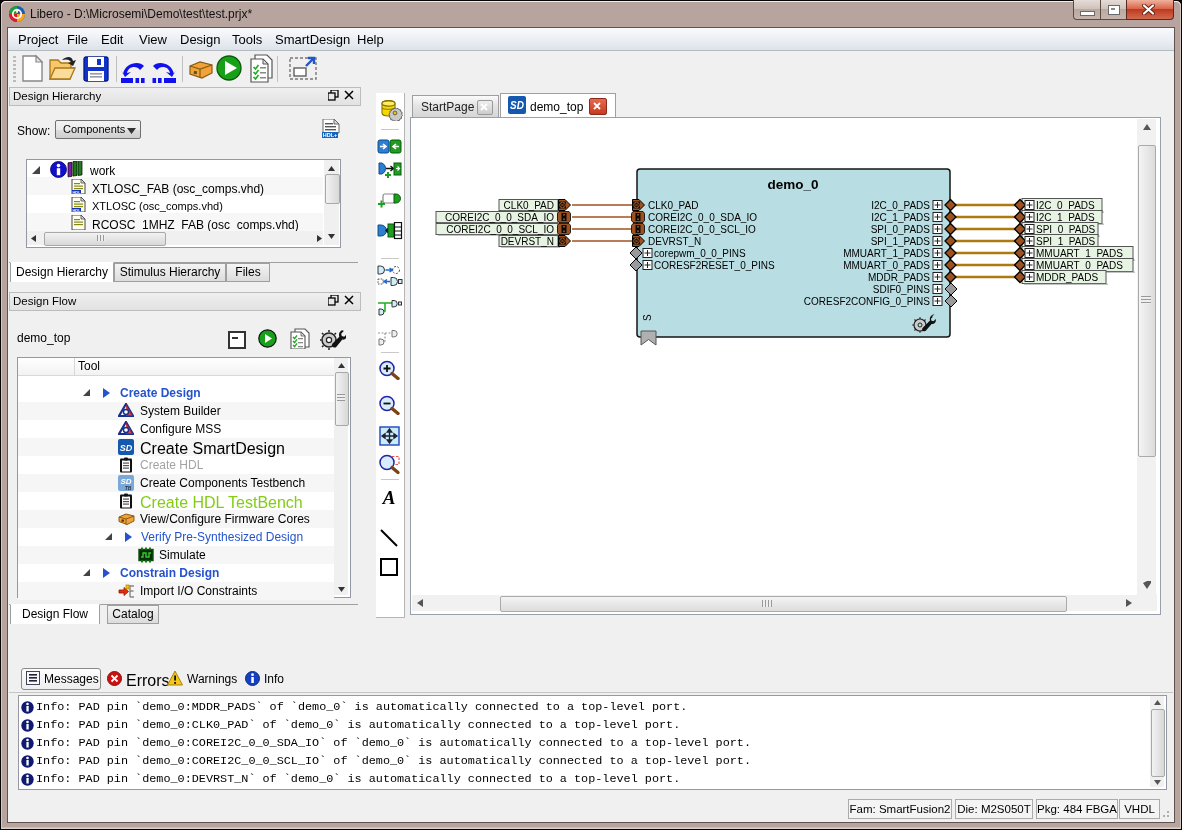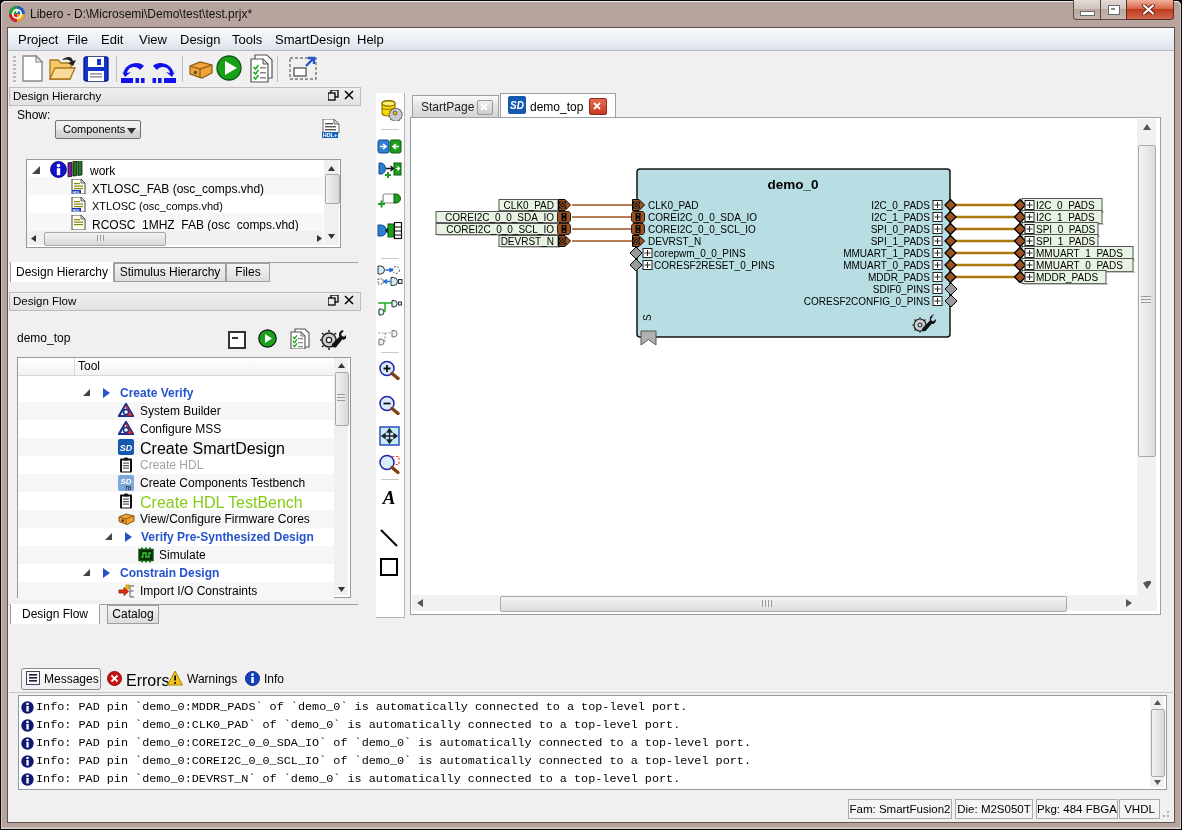--- a/index.html
+++ b/index.html
@@ -133,21 +133,21 @@
 </svg>
 <div id="client"></div>
 
 
 <div class="ptitle" style="left:9px;top:87px;width:347px">Design Hierarchy</div>
 <svg class="abs" style="left:328px;top:90px" width="26" height="11" viewBox="0 0 26 11">
  <rect x="3" y="0" width="7" height="7" fill="none" stroke="#000" stroke-width="1.3"></rect>
       <rect x="0" y="3" width="7" height="7" fill="#e8e8e8" stroke="#000" stroke-width="1.3"></rect>
  <path d="M17 1 l8 8 m0 -8 l-8 8" stroke="#000" stroke-width="1.5"></path>
 </svg>
-<div class="abs" style="left:17px;top:108px;font-size:12px">Show:</div>
+<div class="abs" style="left:17px;top:124px;font-size:12px">Show:</div>
 <div class="abs" style="left:55px;top:120px;width:86px;height:19px;border:1px solid #707070;border-radius:2px;background:linear-gradient(#f2f2f2,#ebebeb 50%,#dddddd 50%,#cfcfcf);padding-left:7px;box-sizing:border-box;font-size:11px;line-height:17px">Components</div>
 <svg class="abs" style="left:127px;top:128px" width="9" height="6" viewBox="0 0 9 6">
       <path d="M0 0 h9 l-4.5 6 z" fill="#333"></path>
     </svg>
 
 <svg class="abs" style="left:322px;top:119px" width="18" height="19" viewBox="0 0 18 19">
  <path d="M1 0 h11 l5 5 v9 h-16 z" fill="#fff" stroke="#666" stroke-width="1"></path>
  <path d="M12 0 l5 5 h-5 z" fill="#cfe0f0" stroke="#666" stroke-width="1"></path>
  <rect x="3" y="4" width="8" height="1.4" fill="#555"></rect>
       <rect x="3" y="7" width="11" height="1.4" fill="#555"></rect>
@@ -266,21 +266,21 @@
 <div class="abs" style="left:18px;top:358px;width:316px;height:17px;background:linear-gradient(#ffffff,#f2f2f2);border-bottom:1px solid #d8d8d8"></div>
 <div class="abs" style="left:78px;top:359px;font-size:12px">Tool</div>
 <div class="abs" style="left:74px;top:358px;width:1px;height:17px;background:#d8d8d8"></div>
 <div id="dfrows"></div>
 <svg class="abs" style="left:83px;top:389px" width="8" height="8" viewBox="0 0 8 8">
       <path d="M7 0 v7 h-7 z" fill="#444"></path>
     </svg>
 <svg class="abs" style="left:103px;top:388px" width="7" height="10" viewBox="0 0 7 10">
       <path d="M0 0 l7 5 -7 5 z" fill="#2553cc"></path>
     </svg>
-<div class="abs" style="left:120px;top:386px;font-size:12px;font-weight:bold;color:#2553cc">Create Verify</div>
+<div class="abs" style="left:120px;top:386px;font-size:12px;font-weight:bold;color:#2553cc">Create Design</div>
 <div class="abs" style="left:18px;top:402px;width:316px;height:18px;background:#f6f6f6"></div>
 <svg class="abs" style="left:118px;top:403px" width="16" height="16" viewBox="0 0 16 16">
       <path d="M8 1 L15 13 L1 13 Z" fill="none" stroke="#1a2f8a" stroke-width="2.2"></path>
       <path d="M8 1 L15 13 L8 13 Z" fill="#cc2222" stroke="none" opacity="0.8"></path>
       <circle cx="8" cy="9" r="2.5" fill="#fff" stroke="#1a2f8a" stroke-width="1.4"></circle>
     </svg>
 <div class="abs" style="left:140px;top:404px;font-size:12px;color:#000">System Builder</div>
 <svg class="abs" style="left:118px;top:421px" width="16" height="16" viewBox="0 0 16 16">
       <path d="M8 1 L15 13 L1 13 Z" fill="none" stroke="#1a2f8a" stroke-width="2.2"></path>
       <path d="M8 1 L15 13 L8 13 Z" fill="#cc2222" stroke="none" opacity="0.8"></path>
@@ -325,21 +325,21 @@
       <path d="M8 8 l0 5.5" fill="none" stroke="#8a5a10" stroke-width="1"></path>
       <rect x="3.5" y="8.5" width="2.4" height="2.4" fill="#553311" transform="rotate(12 4.7 9.7)"></rect>
     </svg>
 <div class="abs" style="left:140px;top:512px;font-size:12px;color:#000">View/Configure Firmware Cores</div>
 <svg class="abs" style="left:105px;top:533px" width="8" height="8" viewBox="0 0 8 8">
       <path d="M7 0 v7 h-7 z" fill="#444"></path>
     </svg>
 <svg class="abs" style="left:125px;top:532px" width="7" height="10" viewBox="0 0 7 10">
       <path d="M0 0 l7 5 -7 5 z" fill="#2553cc"></path>
     </svg>
-<div class="abs" style="left:141px;top:530px;font-size:12px;font-weight:bold;color:#2553cc">Verify Pre-Synthesized Design</div>
+<div class="abs" style="left:141px;top:530px;font-size:12px;font-weight:normal;color:#2553cc">Verify Pre-Synthesized Design</div>
 <div class="abs" style="left:18px;top:546px;width:316px;height:18px;background:#f6f6f6"></div>
 <svg class="abs" style="left:138px;top:547px" width="16" height="16" viewBox="0 0 16 16">
       <rect x="1" y="2.5" width="14" height="11" fill="#0a2a0a" stroke="#0a510a" stroke-width="1.4"></rect>
       <path d="M3 10 h2 v-4 h3 v4 h3 v-4 h2" stroke="#2ecc2e" stroke-width="1.4" fill="none"></path>
       <g fill="#1a7a1a">
         <rect x="3" y="0.5" width="2" height="2"></rect>
         <rect x="7" y="0.5" width="2" height="2"></rect>
         <rect x="11" y="0.5" width="2" height="2"></rect>
         <rect x="3" y="13.5" width="2" height="2"></rect>
         <rect x="7" y="13.5" width="2" height="2"></rect>

